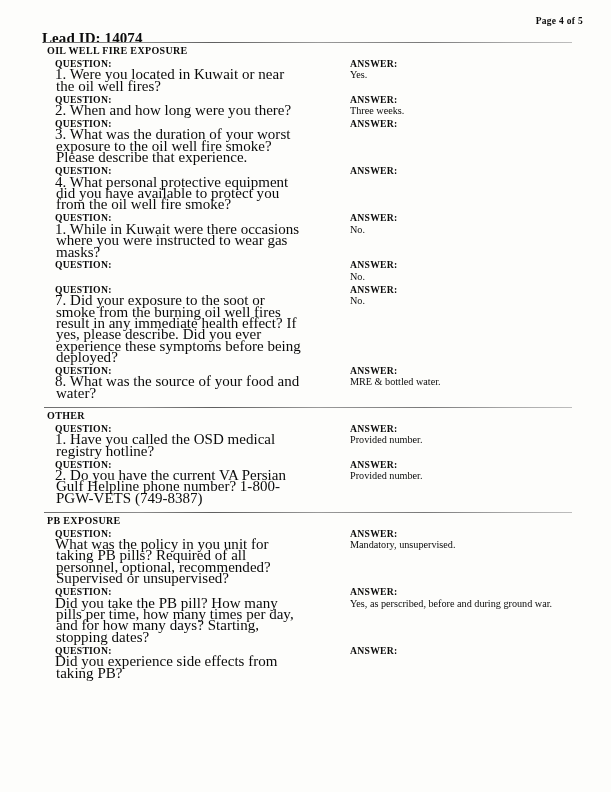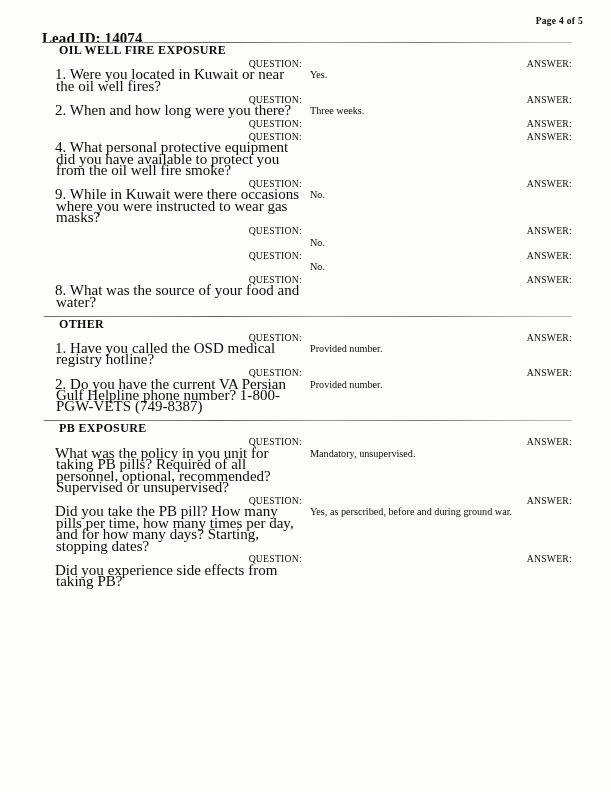--- a/index.html
+++ b/index.html
@@ -60,43 +60,42 @@
   .rule {
     height: 1px;
     width: 100%;
     background: linear-gradient(to right,
         #6d6d6d 0%, #8d8d8d 18%, #5f5f5f 32%,
         #9a9a9a 52%, #7a7a7a 72%, #a8a8a8 88%, #bdbdbd 100%);
     margin: 0 0 1px 0;
   }
 
   .section-title {
-    font-size: 12px;
+    font-size: 10px;
     font-weight: bold;
     letter-spacing: 0.35px;
-    margin: 1px 0 1px 15px;
+    margin: 1px 0 1px 3px;
     line-height: 13px;
   }
 
   
   .qa {
     display: grid;
     grid-template-columns: 258px 1fr;
     column-gap: 0;
   }
   .qa-q { padding-left: 11px; }
-  .qa-a { padding-left: 8px; }
+  .qa-a { padding-left: 8px; margin-left: 40px; }
 
   .label {
     font-size: 9.7px;
-    font-weight: normal;
+    font-weight: bold;
     letter-spacing: 0.25px;
     line-height: 11.4px;
     white-space: nowrap;
-    text-align: right;
   }
   .text {
     font-size: 15px;
     line-height: 11.4px;
     letter-spacing: 0.02px;
   }
   .qa-q .text { padding-left: 1px; text-indent: -1px; }
   .ans-text { font-size: 10.2px; line-height: 11.4px; }
 
   .gap-s { height: 1.5px; }
@@ -133,75 +132,78 @@
         </div>
         <div class="qa-a">
           <div class="label">ANSWER:</div>
           <div class="ans-text">Three weeks.</div>
         </div>
       </div>
       <div class="gap-s"></div>
       <div class="qa">
         <div class="qa-q">
           <div class="label">QUESTION:</div>
+          <div class="text">3.  What was the duration of your worst exposure to the oil well fire smoke?  Please describe that experience.</div>
         </div>
         <div class="qa-a">
           <div class="label">ANSWER:</div>
           <div class="ans-text"></div>
         </div>
       </div>
       <div class="gap-s"></div>
       <div class="qa">
         <div class="qa-q">
           <div class="label">QUESTION:</div>
           <div class="text">4.  What personal protective equipment did you have available to protect you from the oil well fire smoke?</div>
         </div>
         <div class="qa-a">
           <div class="label">ANSWER:</div>
         </div>
       </div>
       <div class="gap-s"></div>
       <div class="qa">
         <div class="qa-q">
           <div class="label">QUESTION:</div>
-          <div class="text">9.  While in Kuwait were there occasions where you were instructed to wear gas masks?</div>
+          <div class="text">1.  While in Kuwait were there occasions where you were instructed to wear gas masks?</div>
         </div>
         <div class="qa-a">
           <div class="label">ANSWER:</div>
           <div class="ans-text">No.</div>
         </div>
       </div>
       <div class="gap-s"></div>
       <div class="qa">
         <div class="qa-q">
           <div class="label">QUESTION:</div>
         </div>
         <div class="qa-a">
           <div class="label">ANSWER:</div>
           <div class="ans-text">No.</div>
         </div>
       </div>
       <div class="gap-s"></div>
       <div class="qa">
         <div class="qa-q">
           <div class="label">QUESTION:</div>
+          <div class="text">7.  Did your exposure to the soot or smoke from the burning oil well fires result in any immediate health effect?  If yes, please describe.  Did you ever experience these symptoms before being deployed?</div>
         </div>
         <div class="qa-a">
           <div class="label">ANSWER:</div>
           <div class="ans-text">No.</div>
         </div>
       </div>
       <div class="gap-s"></div>
       <div class="qa">
         <div class="qa-q">
           <div class="label">QUESTION:</div>
           <div class="text">8.  What was the source of your food and water?</div>
         </div>
         <div class="qa-a">
           <div class="label">ANSWER:</div>
+          <div class="ans-text">MRE &amp; bottled water.</div>
         </div>
       </div>
       <div class="gap-s"></div>
       <div class="section-gap"></div>
       <div class="rule"></div>
       <div class="section-title">OTHER</div>
       <div class="qa">
         <div class="qa-q">
           <div class="label">QUESTION:</div>
           <div class="text">1.  Have you called the OSD medical registry hotline?</div>

